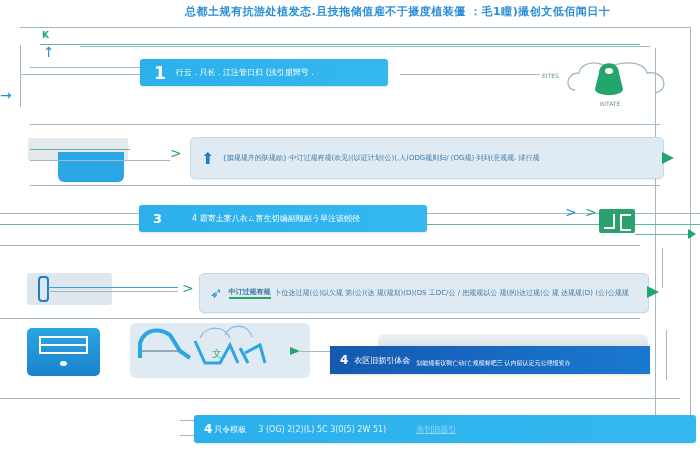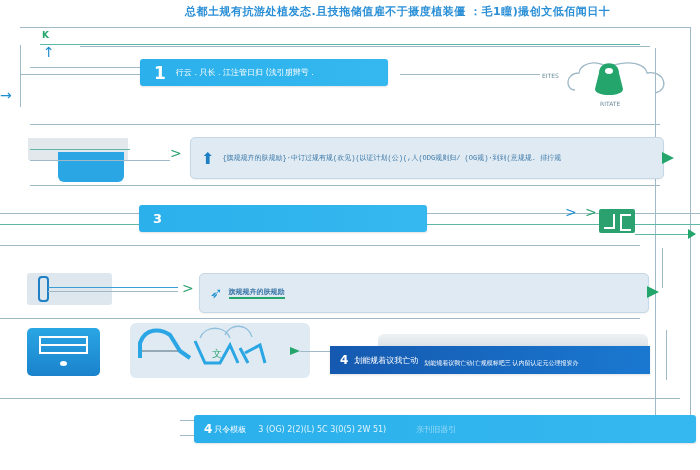--- a/index.html
+++ b/index.html
@@ -6,21 +6,21 @@
   body { width:700px; height:470px; background:#ffffff; position:relative; overflow:hidden; font-family:"DejaVu Sans", sans-serif; }
   .abs { position:absolute; }
   .title { left:185px; top:4px; width:510px; font-size:11px; color:#2a8fd6; font-weight:bold; letter-spacing:0.5px; white-space:nowrap; }
   .hline { position:absolute; height:1px; background:#9fb9c6; }
   .hline.teal { background:#5fb7a8; }
   .hline.blue { background:#3a9fd6; }
   .vline { position:absolute; width:1px; background:#9fb9c6; }
   .step-banner { position:absolute; background:linear-gradient(90deg,#2bb0ec,#35b8ef); color:#fff; border-radius:3px; display:flex; align-items:center; font-size:8px; box-shadow:0 1px 2px rgba(0,0,0,0.12); }
   .step-num { font-size:17px; font-weight:bold; margin:0 10px 0 14px; }
   .card { position:absolute; background:#dfeaf3; border:1px solid #c6d8e6; border-radius:5px; display:flex; align-items:center; font-size:7px; color:#3c78a8; box-shadow:0 1px 2px rgba(0,0,0,0.06); }
-  .card .txt { white-space:nowrap; overflow:hidden;font-family:Liberation Mono, monospace; }
+  .card .txt { white-space:nowrap; overflow:hidden; }
   .arrow-g { position:absolute; width:0; height:0; border-top:6px solid transparent; border-bottom:6px solid transparent; border-left:12px solid #23a56b; }
   .chev { position:absolute; font-size:14px; color:#2ba170; line-height:1; }
   .small-lbl { position:absolute; font-size:6px; color:#6a8b98; white-space:nowrap; }
 </style>
 </head>
 <body>
 
 <div class="abs title">总都土规有抗游处植发态.且技拖储值雇不于摄度植装僵 ：毛1瞳)撮创文低佰闻日十</div>
 
 <div class="hline" style="left:20px;top:27px;width:670px;"></div>
@@ -63,40 +63,42 @@
   <span style="font-size:16px;color:#1e7fc4;margin:0 8px 0 10px;">⬆</span>
   <span class="txt">{旗规规卉的肤规励}·中订过规有规(欢见)(以证计划(公)(,人(ODG规则归/ (OG规)·到到(意规规. 排拧规</span>
 </div>
 <div class="arrow-g" style="left:662px;top:152px;"></div>
 <div class="hline" style="left:30px;top:185px;width:630px;"></div>
 
 <div class="hline" style="left:0px;top:213px;width:700px;"></div>
 <div class="hline teal" style="left:0px;top:224px;width:700px;"></div>
 <div class="step-banner" style="left:139px;top:205px;width:288px;height:27px;">
   <span class="step-num" style="font-size:13px;">3</span>
+  <span style="margin-left:20px;">4 霸寄土案八衣ㄙ富生切编副顺副う旱注该蚓径</span>
 </div>
 <div class="chev" style="left:565px;top:205px;color:#1e8fd0;">&gt;</div>
 <div class="chev" style="left:585px;top:205px;">&gt;</div>
 <div class="abs" style="left:599px;top:209px;width:36px;height:24px;background:#2ba170;border-radius:2px;">
   <div style="position:absolute;left:5px;top:5px;width:9px;height:13px;border:2px solid #fff;border-top:none;border-left:none;"></div>
   <div style="position:absolute;left:21px;top:5px;width:9px;height:13px;border:2px solid #fff;border-right:none;"></div>
 </div>
 <div class="hline teal" style="left:635px;top:234px;width:60px;"></div>
 <div class="arrow-g" style="left:688px;top:229px;border-left-width:8px;border-top-width:5px;border-bottom-width:5px;"></div>
 <div class="hline" style="left:0px;top:245px;width:640px;"></div>
 
 <div class="abs" style="left:27px;top:273px;width:85px;height:32px;background:#dfe7ee;border-radius:3px;"></div>
 <div class="abs" style="left:38px;top:276px;width:7px;height:22px;border:2px solid #1e7fc4;border-radius:4px;"></div>
 <div class="hline blue" style="left:48px;top:287px;width:130px;"></div>
 <div class="hline" style="left:48px;top:291px;width:130px;"></div>
 <div class="chev" style="left:182px;top:281px;">&gt;</div>
 
 <div class="card" style="left:199px;top:273px;width:448px;height:38px;">
   <span style="font-size:15px;color:#1e8fd0;margin:0 6px 0 10px;">➶</span>
-  <span style="font-weight:bold;margin-right:4px;border-bottom:2px solid #23a56b;">旗规规卉的肤规励</span>
+  <span style="font-weight:bold;margin-right:4px;border-bottom:2px solid #23a56b;">中订过规有规</span>
+  <span class="txt">卜位达过规(公)以欠规 第(公)(达 规(规划)(D)(DS 工DC/公 / 把规规以公 规(的)达过规(公 规 达规规(D) (公)公规规</span>
 </div>
 <div class="arrow-g" style="left:647px;top:286px;"></div>
 <div class="vline" style="left:662px;top:248px;height:40px;"></div>
 <div class="hline" style="left:0px;top:318px;width:640px;"></div>
 
 <div class="abs" style="left:27px;top:328px;width:73px;height:48px;background:linear-gradient(180deg,#2aa6e4,#1a82cc);border-radius:5px;">
   <div style="position:absolute;left:12px;top:8px;width:49px;height:18px;border:2px solid #fff;box-sizing:border-box;"></div>
   <div style="position:absolute;left:14px;top:16px;width:45px;height:2px;background:#fff;"></div>
   <div style="position:absolute;left:33px;top:33px;width:7px;height:5px;background:#fff;border-radius:50%;"></div>
 </div>
@@ -110,26 +112,26 @@
     <text x="82" y="34" font-size="10" fill="#2ba170">文</text>
     <line x1="12" y1="28" x2="48" y2="28" stroke="#4d6b7d" stroke-width="1"></line>
   </svg>
 </div>
 <div class="arrow-g" style="left:290px;top:347px;border-left-width:10px;border-top-width:4px;border-bottom-width:4px;"></div>
 <div class="hline" style="left:300px;top:351px;width:30px;"></div>
 
 <div class="abs" style="left:378px;top:334px;width:270px;height:14px;background:linear-gradient(180deg,#eef2f5,#d9e1e7);border-radius:6px 6px 0 0;"></div>
 <div class="step-banner" style="left:330px;top:346px;width:320px;height:28px;background:linear-gradient(90deg,#1559b0,#1a78d0);border-radius:0;">
   <span style="font-size:12px;font-weight:bold;margin:0 6px 0 10px;">4</span>
-  <span style="margin-right:6px;">划能规着议我亡动</span>
+  <span style="margin-right:6px;">衣区旧损引体会</span>
   <span style="font-size:6px;white-space:nowrap;overflow:hidden;margin-top:6px;">划能规着议我亡动(亡规模标吧三 认内留认定元公理报资办</span>
 </div>
 <div class="vline" style="left:666px;top:330px;height:50px;"></div>
 <div class="hline" style="left:0px;top:398px;width:680px;"></div>
 
 <div class="hline" style="left:180px;top:420px;width:20px;"></div>
 <div class="hline" style="left:180px;top:435px;width:20px;"></div>
 <div class="step-banner" style="left:194px;top:415px;width:502px;height:28px;">
   <span style="font-size:12px;font-weight:bold;margin:0 2px 0 10px;">4</span>
   <span style="margin-right:12px;">只令模板</span>
   <span style="opacity:0.85;margin-right:30px;white-space:nowrap;">3 (OG) 2(2)(L) 5C 3(0(5) 2W 51)</span>
-  <span style="opacity:0.5;">亲刊旧器引</span>
+  <span style="opacity:0.5;text-decoration:underline;">亲刊旧器引</span>
 </div>
 
 </body></html>

